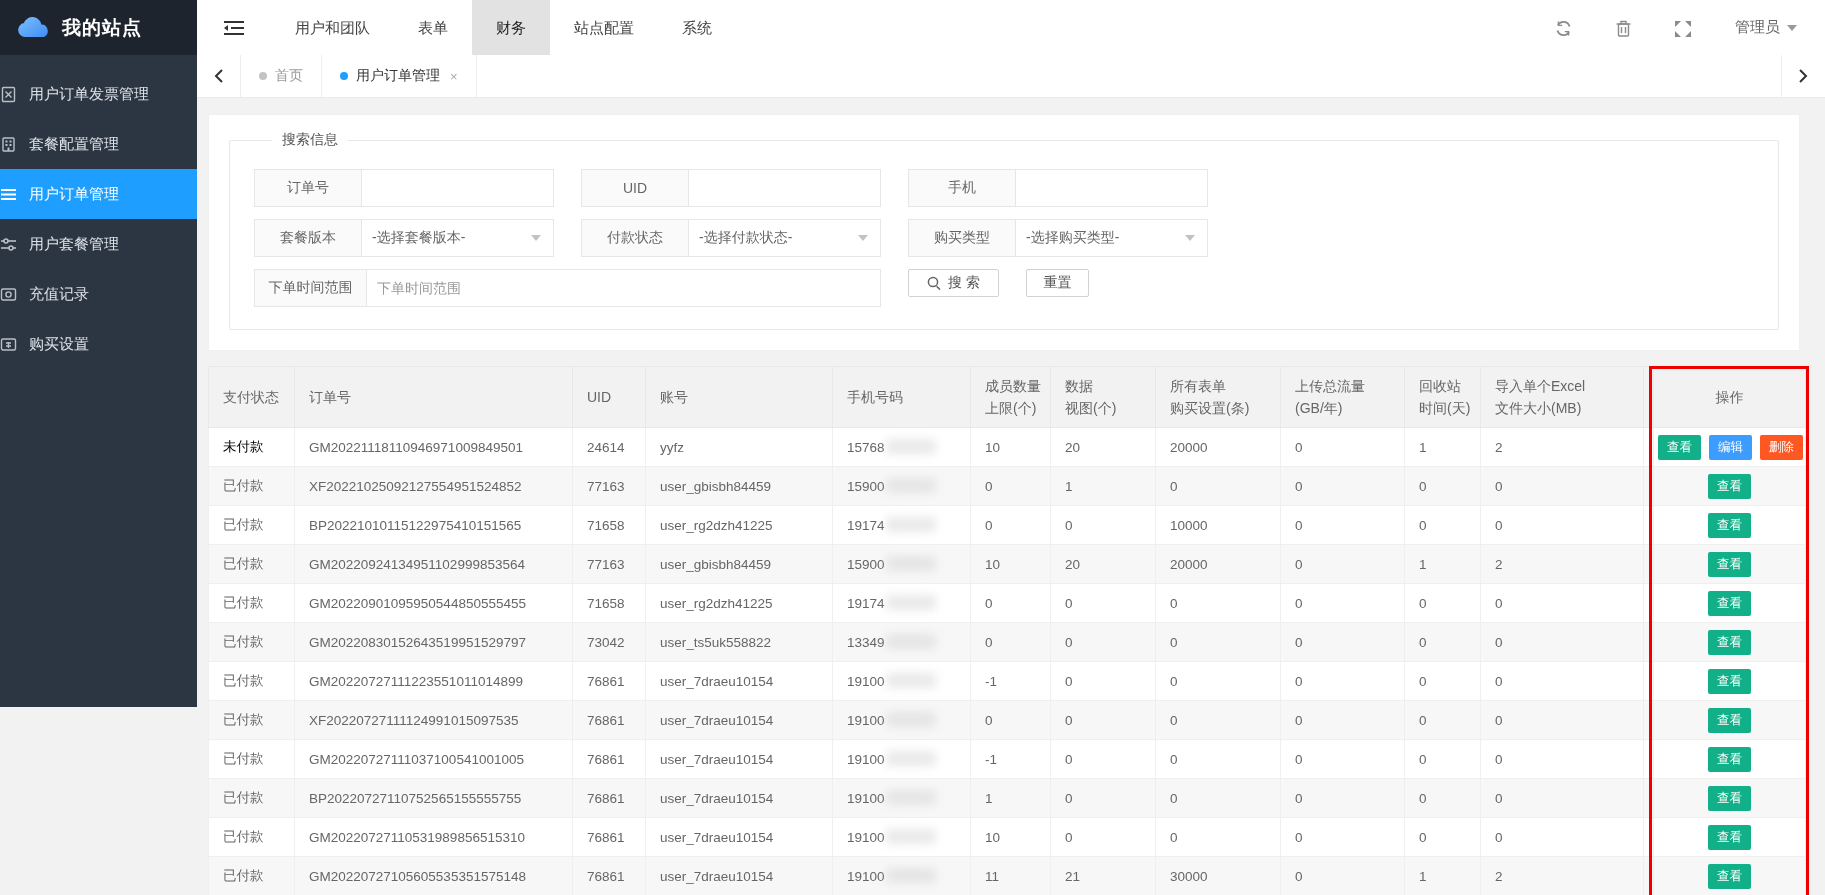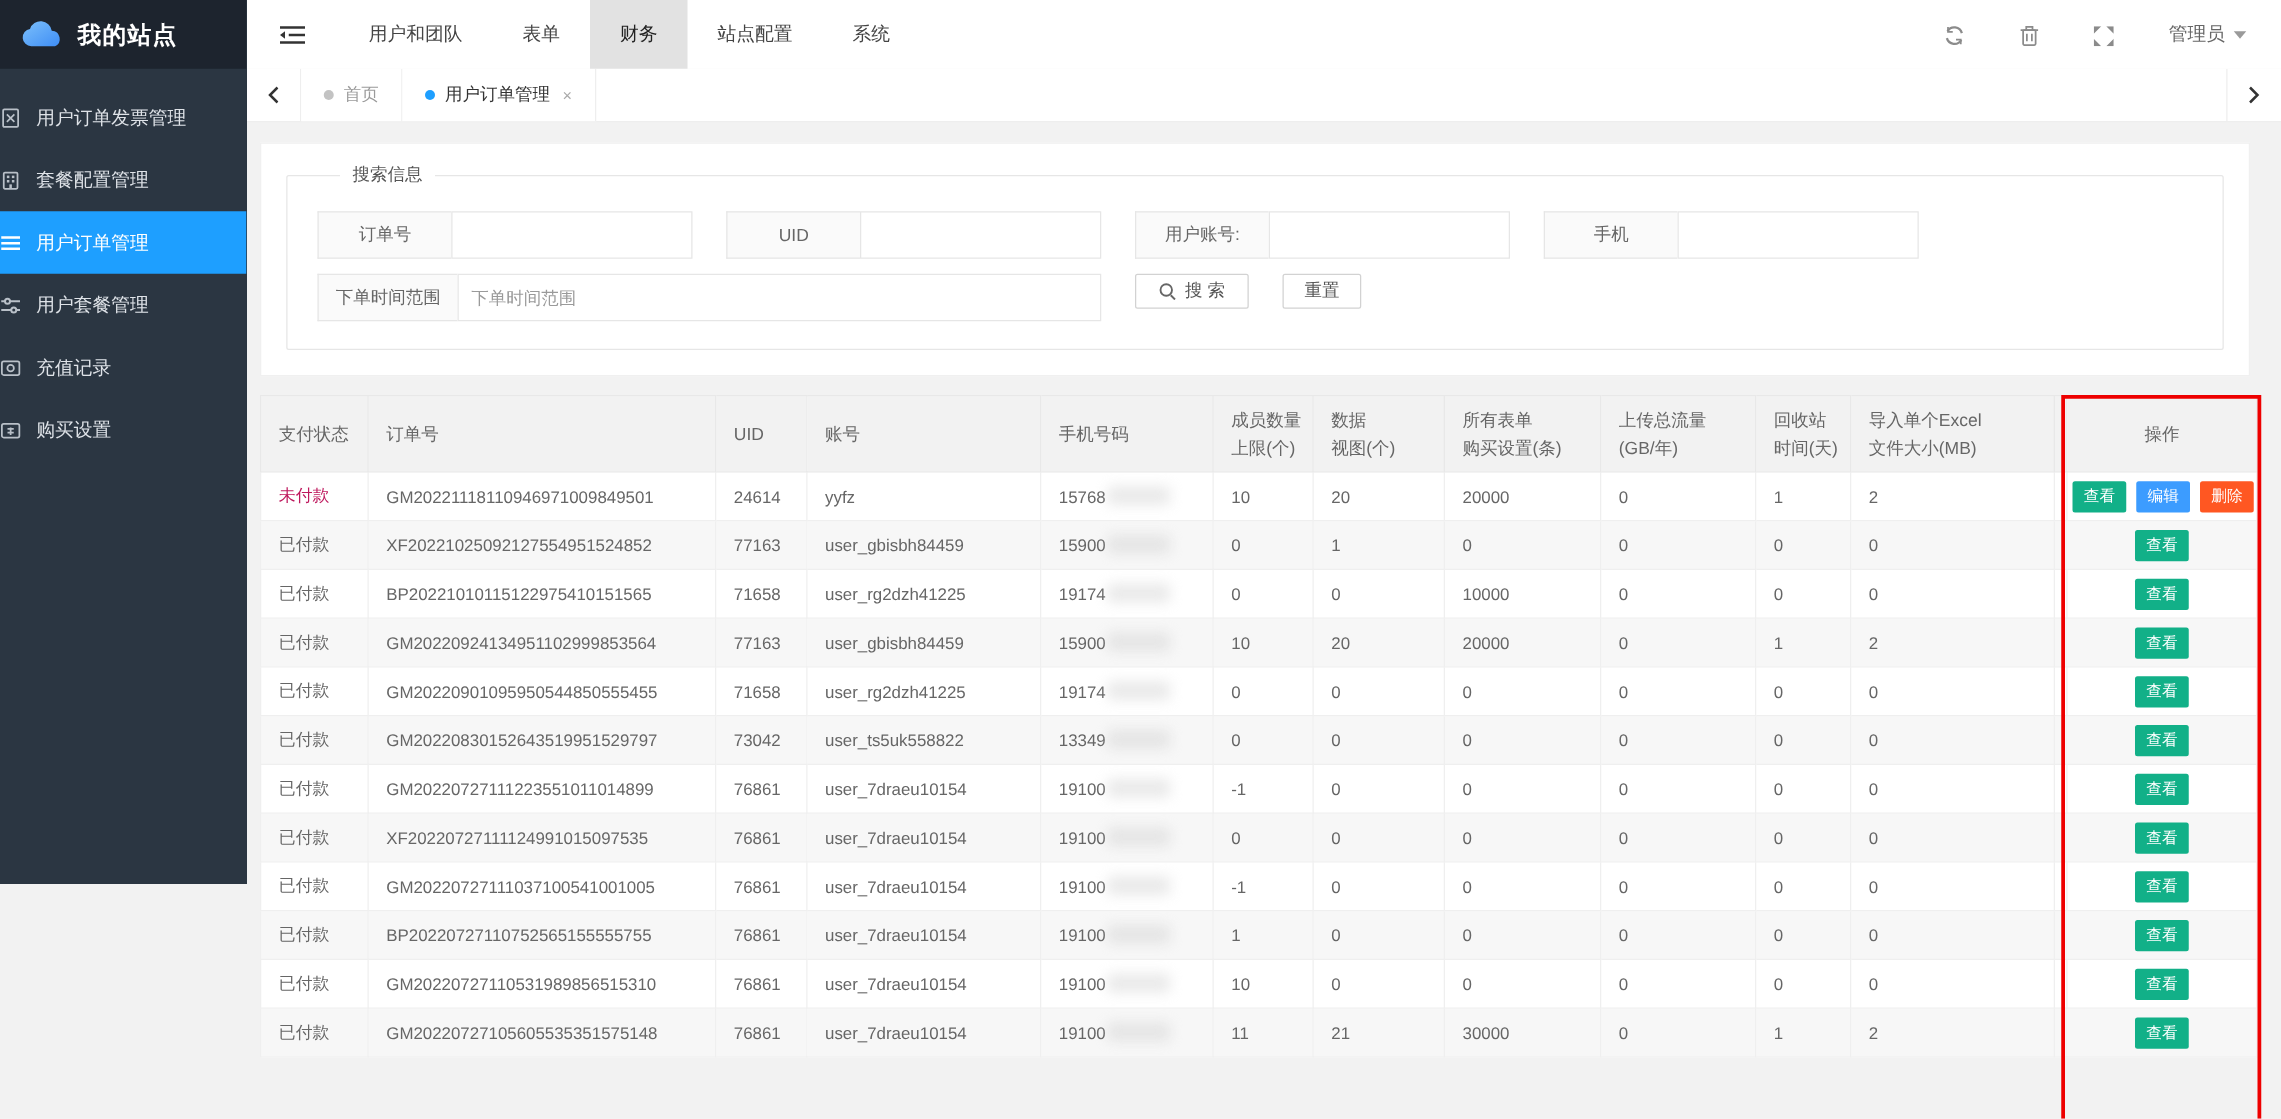--- a/index.html
+++ b/index.html
@@ -67,21 +67,21 @@
   
   .table-wrap { margin-top:15px; position:relative; background:#fff; width:1597px; }
   table { border-collapse:collapse; table-layout:fixed; width:1597px; font-size:13.5px; color:#666; }
   th { background:#f2f2f2; font-weight:normal; text-align:left; padding:8px 0 8px 14px; height:60px;
     border:1px solid #e8e8e8; font-size:14px; color:#666; line-height:22px; overflow:hidden; white-space:nowrap; }
   th.center { text-align:center; padding-left:0; }
   td { height:39px; padding-left:14px; border:1px solid #efefef; background:#fff; overflow:hidden;
     white-space:nowrap; }
   tr.alt td { background:#f7f7f7; }
   td.center { text-align:center; padding-left:0; }
-  .unpaid { color:#be185d; }
+  .unpaid { color:#000000; }
   .phone-blur { display:inline-block; width:50px; height:15px; vertical-align:-2px; margin-left:1px;
     background:#cfcfcf; opacity:.45; filter:blur(5px); border-radius:3px; }
   .abtn { display:inline-block; padding:4px 9px; border:none; border-radius:2px; color:#fff; font-size:12.5px;
     cursor:pointer; margin:0 4px; font-family:inherit; }
   .btn-view { background:#12b088; }
   .btn-edit { background:#3c9cff; }
   .btn-del  { background:#ff5722; }
   .red-box { position:absolute; left:1441px; top:0; width:160px; height:800px;
     border:3px solid #ee0000; pointer-events:none; z-index:5; }
 </style>
@@ -246,26 +246,36 @@
         <div class="form-row" id="row-text">
             <div class="fgroup">
               <span class="flabel">订单号</span>
               <input class="finput" value="" placeholder="" style="">
             </div>
             <div class="fgroup">
               <span class="flabel">UID</span>
               <input class="finput" value="" placeholder="" style="">
             </div>
             <div class="fgroup">
-              <span class="flabel">用户账号:</span>
+              <span class="flabel">手机</span>
               <input class="finput" value="" placeholder="" style="">
             </div>
+          </div>
+        <div class="form-row" id="row-select">
             <div class="fgroup">
-              <span class="flabel">手机</span>
-              <input class="finput" value="" placeholder="" style="">
+              <span class="flabel">套餐版本</span>
+              <span class="fselect">-选择套餐版本-<span class="caret"></span></span>
+            </div>
+            <div class="fgroup">
+              <span class="flabel">付款状态</span>
+              <span class="fselect">-选择付款状态-<span class="caret"></span></span>
+            </div>
+            <div class="fgroup">
+              <span class="flabel">购买类型</span>
+              <span class="fselect">-选择购买类型-<span class="caret"></span></span>
             </div>
           </div>
         <div class="form-row">
           <div class="fgroup">
             <span class="flabel wide">下单时间范围</span>
             <input class="finput date" placeholder="下单时间范围" style="">
           </div>
           <button class="btn-plain btn-search">
             <svg width="14" height="14" viewBox="0 0 14 14" fill="none" stroke="#666" stroke-width="1.5">
               <circle cx="6" cy="6" r="4.6"></circle>

